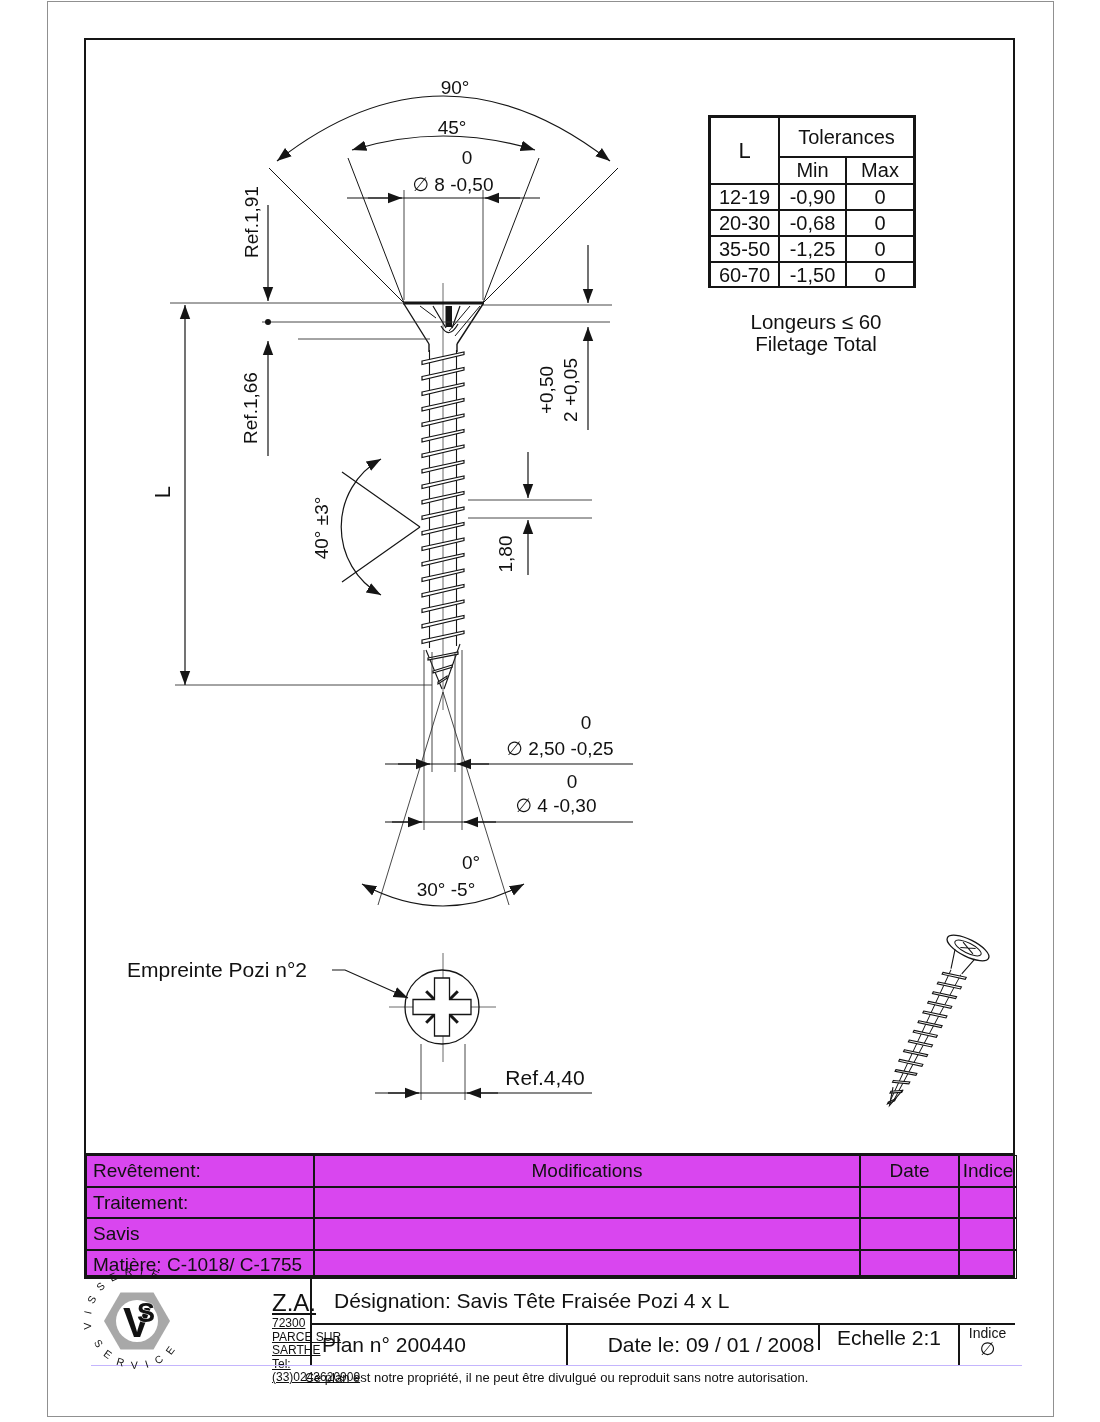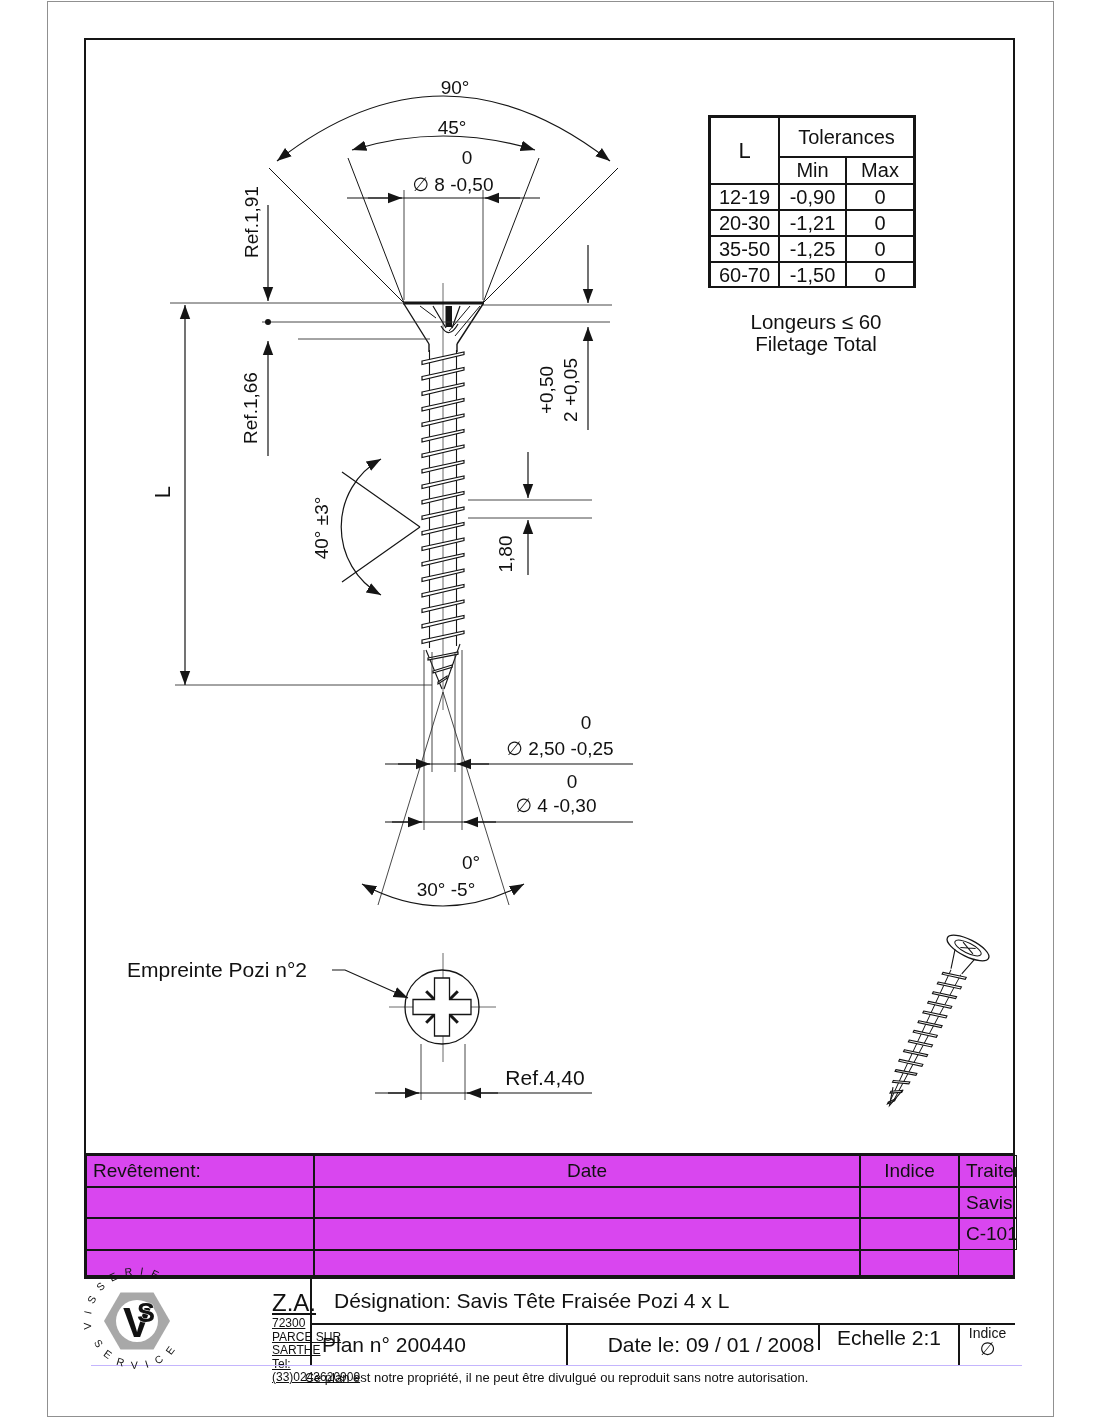--- a/index.html
+++ b/index.html
@@ -47,32 +47,33 @@
 
   <div class="abs" id="tol-table">
     <div class="c cell-l">L</div>
     <div class="c cell-tol">Tolerances</div>
     <div class="c">Min</div>
     <div class="c">Max</div>
     <div class="c">12-19</div>
     <div class="c">-0,90</div>
     <div class="c">0</div>
     <div class="c">20-30</div>
-    <div class="c">-1,21</div>
+    <div class="c">-0,68</div>
     <div class="c">0</div>
     <div class="c">35-50</div>
     <div class="c">-1,25</div>
     <div class="c">0</div>
     <div class="c">60-70</div>
     <div class="c">-1,50</div>
     <div class="c">0</div>
   </div>
 
   <div class="abs" id="mods-table">
     <div class="c lab">Revêtement:</div>
+    <div class="c">Modifications</div>
     <div class="c">Date</div>
     <div class="c">Indice</div>
     <div class="c lab">Traitement:</div>
     <div class="c"></div>
     <div class="c"></div>
     <div class="c"></div>
     <div class="c lab">Savis</div>
     <div class="c"></div>
     <div class="c"></div>
     <div class="c"></div>

